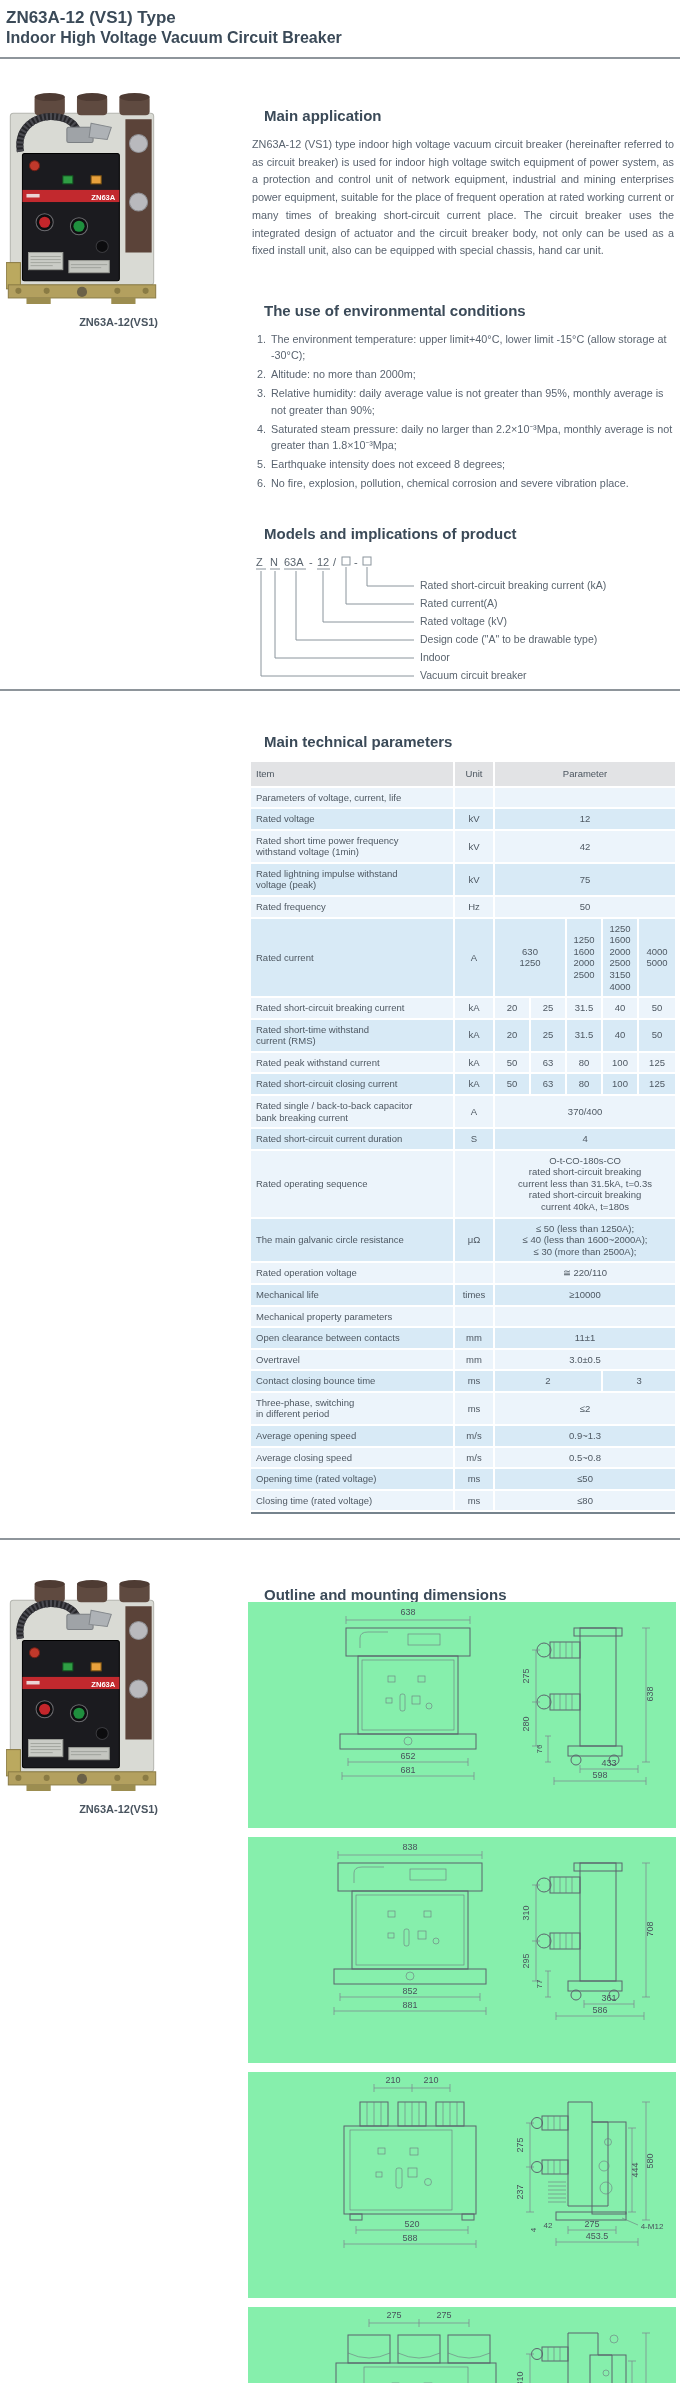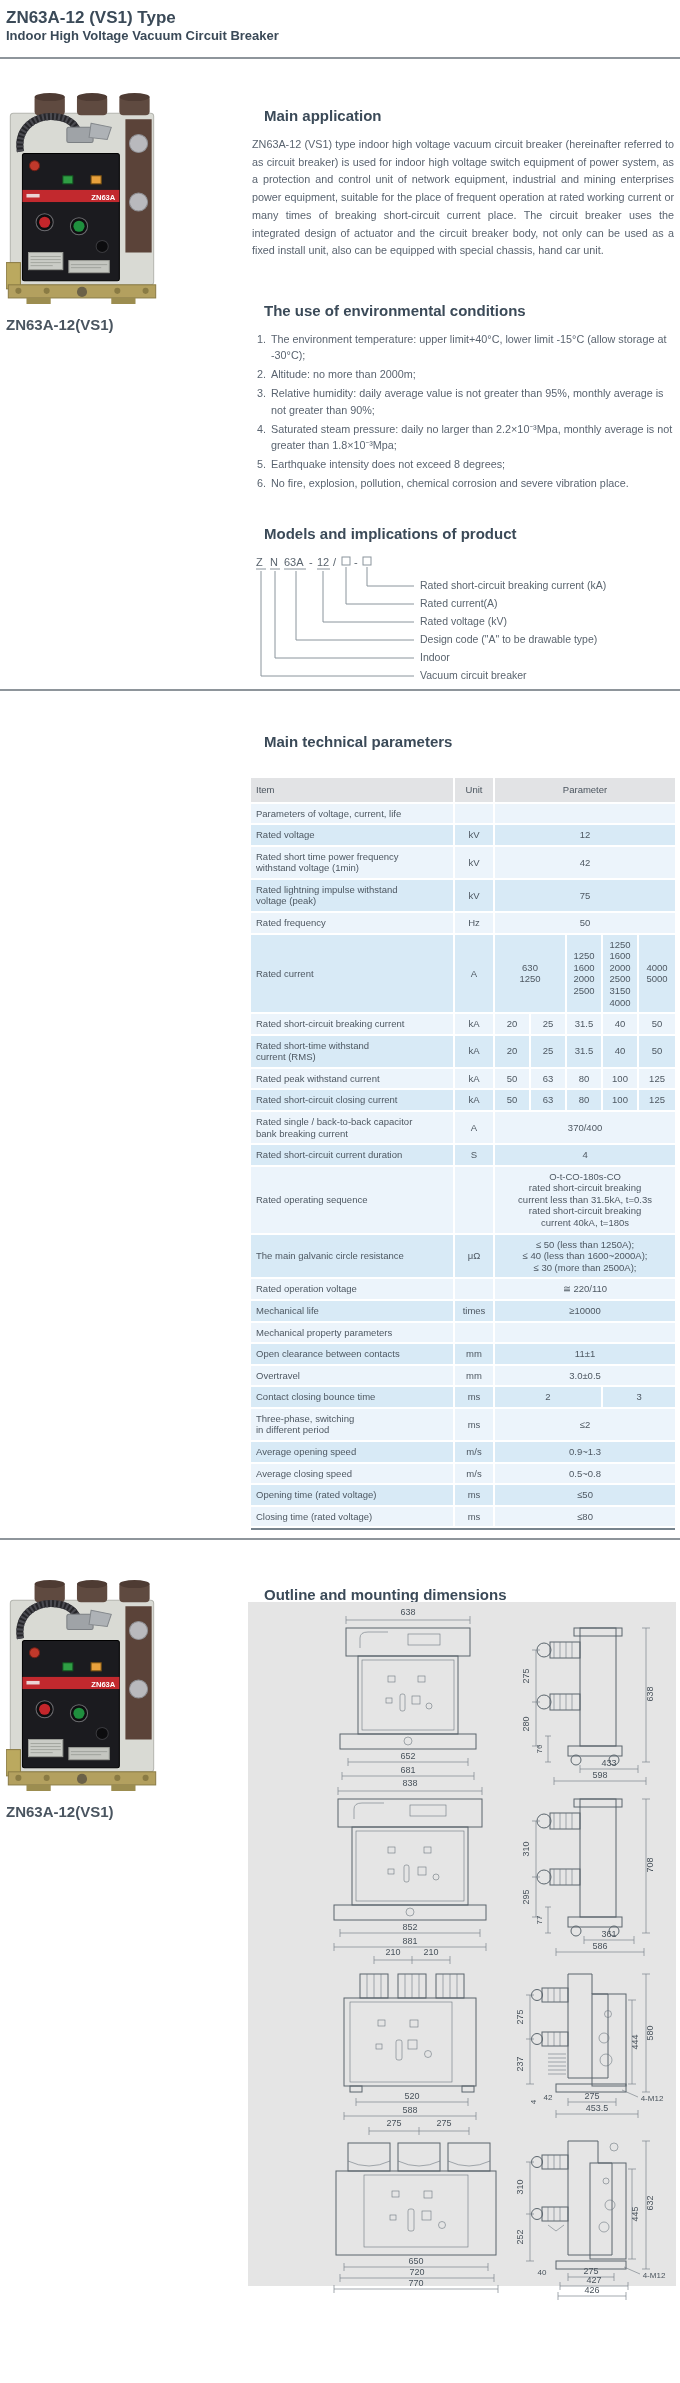--- a/index.html
+++ b/index.html
@@ -2,55 +2,55 @@
 <html><head>
 <meta charset="utf-8">
 <style>
   html,body{margin:0;padding:0;background:#fff;}
   body{width:680px;height:2383px;position:relative;overflow:hidden;
        font-family:"Liberation Sans",sans-serif;color:#5a6470;}
   .rule{position:absolute;left:0;width:680px;height:2px;background:#8e959b;}
   
   .topbar{position:absolute;top:8px;left:6px;right:8px;}
   .t1{font-size:17px;font-weight:bold;color:#3b4a58;line-height:1.2;}
-  .t2{font-size:13px;font-weight:bold;color:#3b4a58;line-height:1.3;}
+  .t2{font-size:16px;font-weight:bold;color:#3b4a58;line-height:1.3;}
   
   .h{font-size:15px;font-weight:bold;color:#3b4a58;margin:12px;}
   
   .sec1{position:absolute;top:95px;left:252px;width:422px;}
   .sec1 p{margin:10px 0 0;font-size:10.8px;line-height:1.64;text-align:justify;}
   .h-env{margin-top:42px;}
   ol.env{margin:9px 0 0;padding-left:17px;font-size:10.8px;line-height:1.5;}
   ol.env li{margin-bottom:3px;padding-left:2px;}
   .h-model{margin-top:33px;}
   .modelsvg{margin-top:8px;display:block;}
   .mcode{font-size:11px;fill:#5a646e;}
   .mlabel{font-size:10.5px;fill:#5a646e;}
   .mline{stroke:#8a949c;stroke-width:1;fill:none;}
   
   .photo{position:absolute;left:6px;width:152px;}
-  .photo .cap{margin-top:7px;text-align:left;font-size:15px;font-weight:bold;color:#4a5560;}
+  .photo .cap{margin-top:7px;text-align:right;font-size:11px;font-weight:bold;color:#4a5560;}
   
   .h-params{position:absolute;top:721px;left:252px;}
-  table.params{position:absolute;top:778px;left:251px;width:424px;border-collapse:separate;
+  table.params{position:absolute;top:762px;left:251px;width:424px;border-collapse:separate;
     border-spacing:0;table-layout:fixed;font-size:9.5px;color:#4e5862;border-bottom:2px solid #76838d;}
   table.params td{padding:4px 5px;border-right:2px solid #fff;border-bottom:2px solid #fff;
     vertical-align:middle;line-height:1.22;}
   table.params td:last-child{border-right:none;}
   table.params thead td{background:#e2e3e5;color:#4b555f;padding:6px 5px;}
   table.params thead .c-val{text-align:center;}
   tbody tr:nth-child(odd) td{background:#ecf4fb;}
   tbody tr:nth-child(even) td{background:#d8eaf6;}
   td.c-item{white-space:pre-line;text-align:left;}
   td.c-unit{text-align:center;}
   td.c-val{text-align:center;white-space:pre-line;}
   
   .h-outline{position:absolute;top:1574px;left:252px;}
   .panels{position:absolute;top:1602px;left:248px;width:428px;}
-  .panel{width:428px;height:171px;background:#e5e5e5;}
+  .panel{width:428px;height:226px;background:#86efac;margin-bottom:9px;}
   .panel svg{display:block;}
   .ln{fill:none;stroke:#5b656d;stroke-width:1;}
   .lt{fill:none;stroke:#6d777f;stroke-width:.6;}
   .dim{fill:none;stroke:#7b858d;stroke-width:.7;}
   .dt{font-size:9px;fill:#49535c;text-anchor:middle;}
   .dts{font-size:8px;fill:#49535c;text-anchor:middle;}
 </style>
 </head>
 <body>
 

